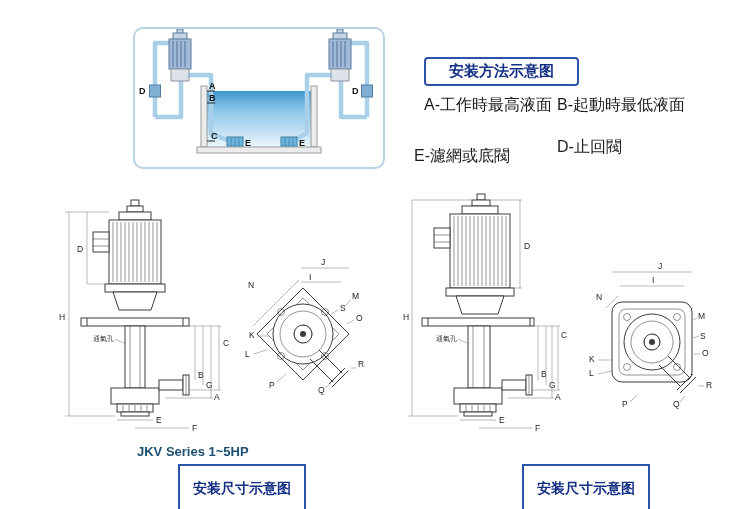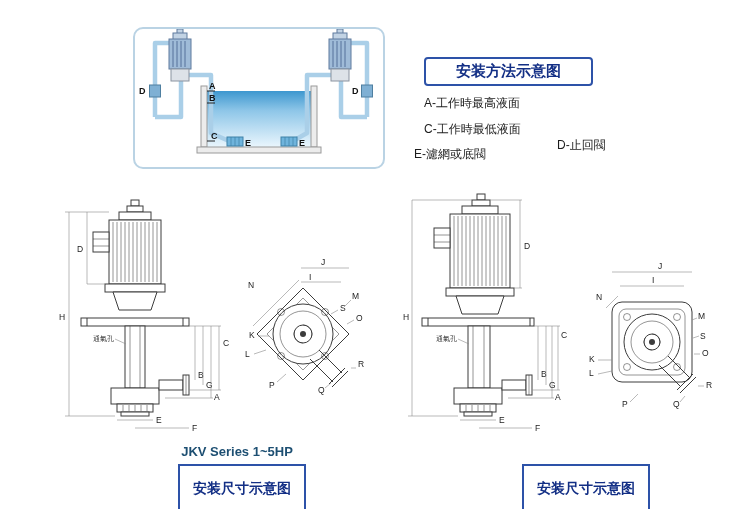--- a/index.html
+++ b/index.html
@@ -7,28 +7,28 @@
   #page{position:relative;width:750px;height:509px;background:#fff;overflow:hidden}
   .abs{position:absolute}
 
   
   #illus-box{left:133px;top:27px;width:252px;height:142px;border:2px solid #bad3e4;
              border-radius:10px;background:#fff;box-sizing:border-box;overflow:hidden}
   #illus-box svg{display:block;width:100%;height:100%}
 
   
   #method-title{left:424px;top:57px;border:2px solid #2d52a8;border-radius:4px;
-                padding:3px 30px;font-size:15px;font-weight:bold;color:#132f85;background:#fff}
-  .legend-item{position:absolute;font-size:12px;color:#1c1c1c;white-space:nowrap}
+                padding:3px 23px;font-size:15px;font-weight:bold;color:#132f85;background:#fff}
+  .legend-item{position:absolute;font-size:16px;color:#1c1c1c;white-space:nowrap}
 
   
   .drawing{width:330px;height:250px}
   #drawing-left{left:55px;top:192px}
   #drawing-right{left:400px;top:192px}
-  .caption{position:absolute;font-size:13px;font-weight:bold;color:#1d4f72;text-align:center;width:200px}
+  .caption{position:absolute;font-size:13px;font-weight:bold;color:#1d4f72;width:200px}
   #caption-left{left:137px;top:444px}
   #caption-right{left:492px;top:444px}
   .dim-box{position:absolute;border:2px solid #2d52a8;padding:14px 13px;font-size:14px;
            font-weight:bold;color:#132f85;background:#fff}
   #dimbox-left{left:178px;top:464px}
   #dimbox-right{left:522px;top:464px}
 
   
   svg text{font-family:"Liberation Sans","DejaVu Sans",sans-serif}
   .dimt{font-size:8.5px;fill:#222}
@@ -118,21 +118,21 @@
         <text class="lbl" x="217" y="65">D</text>
         <text class="lbl" x="110" y="117">E</text>
         <text class="lbl" x="164" y="117">E</text>
       </g>
     </svg>
   </div>
 
   <div class="abs" id="method-title"><span>安装方法示意图</span></div>
 
   <span class="legend-item" style="left:424px;top:95px">A-工作時最高液面</span>
-  <span class="legend-item" style="left:424px;top:121px">C-工作時最低液面</span>
+  <span class="legend-item" style="left:557px;top:95px">B-起動時最低液面</span>
   <span class="legend-item" style="left:557px;top:137px">D-止回閥</span>
   <span class="legend-item" style="left:414px;top:146px">E-濾網或底閥</span>
 
   <div class="abs drawing" id="drawing-left">
     <svg viewBox="0 0 330 250">
 
       <g>
         <rect class="fw" x="76" y="8" width="8" height="6"></rect>
         <rect class="fw" x="72" y="14" width="16" height="6"></rect>
         <rect class="fw" x="64" y="20" width="32" height="8"></rect>

